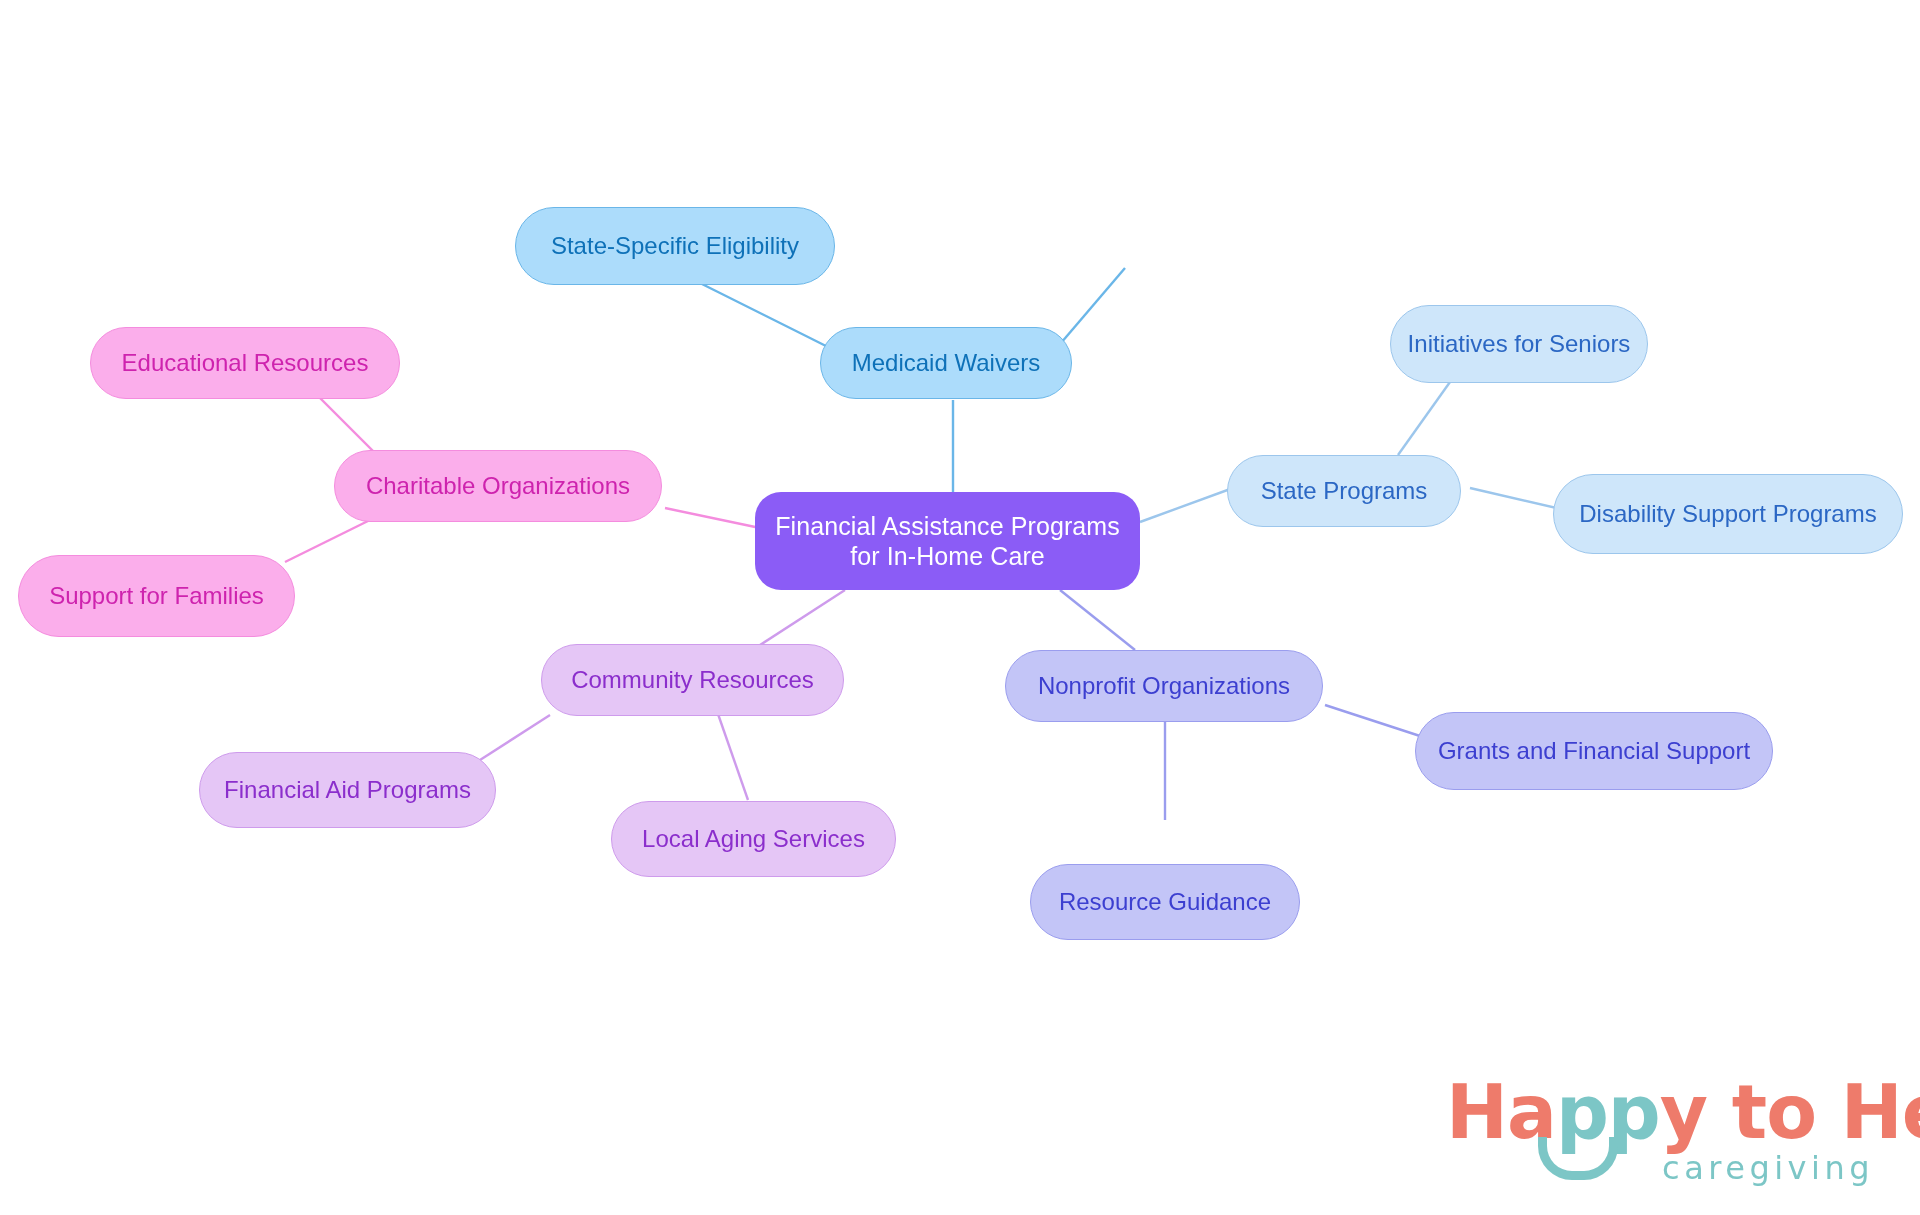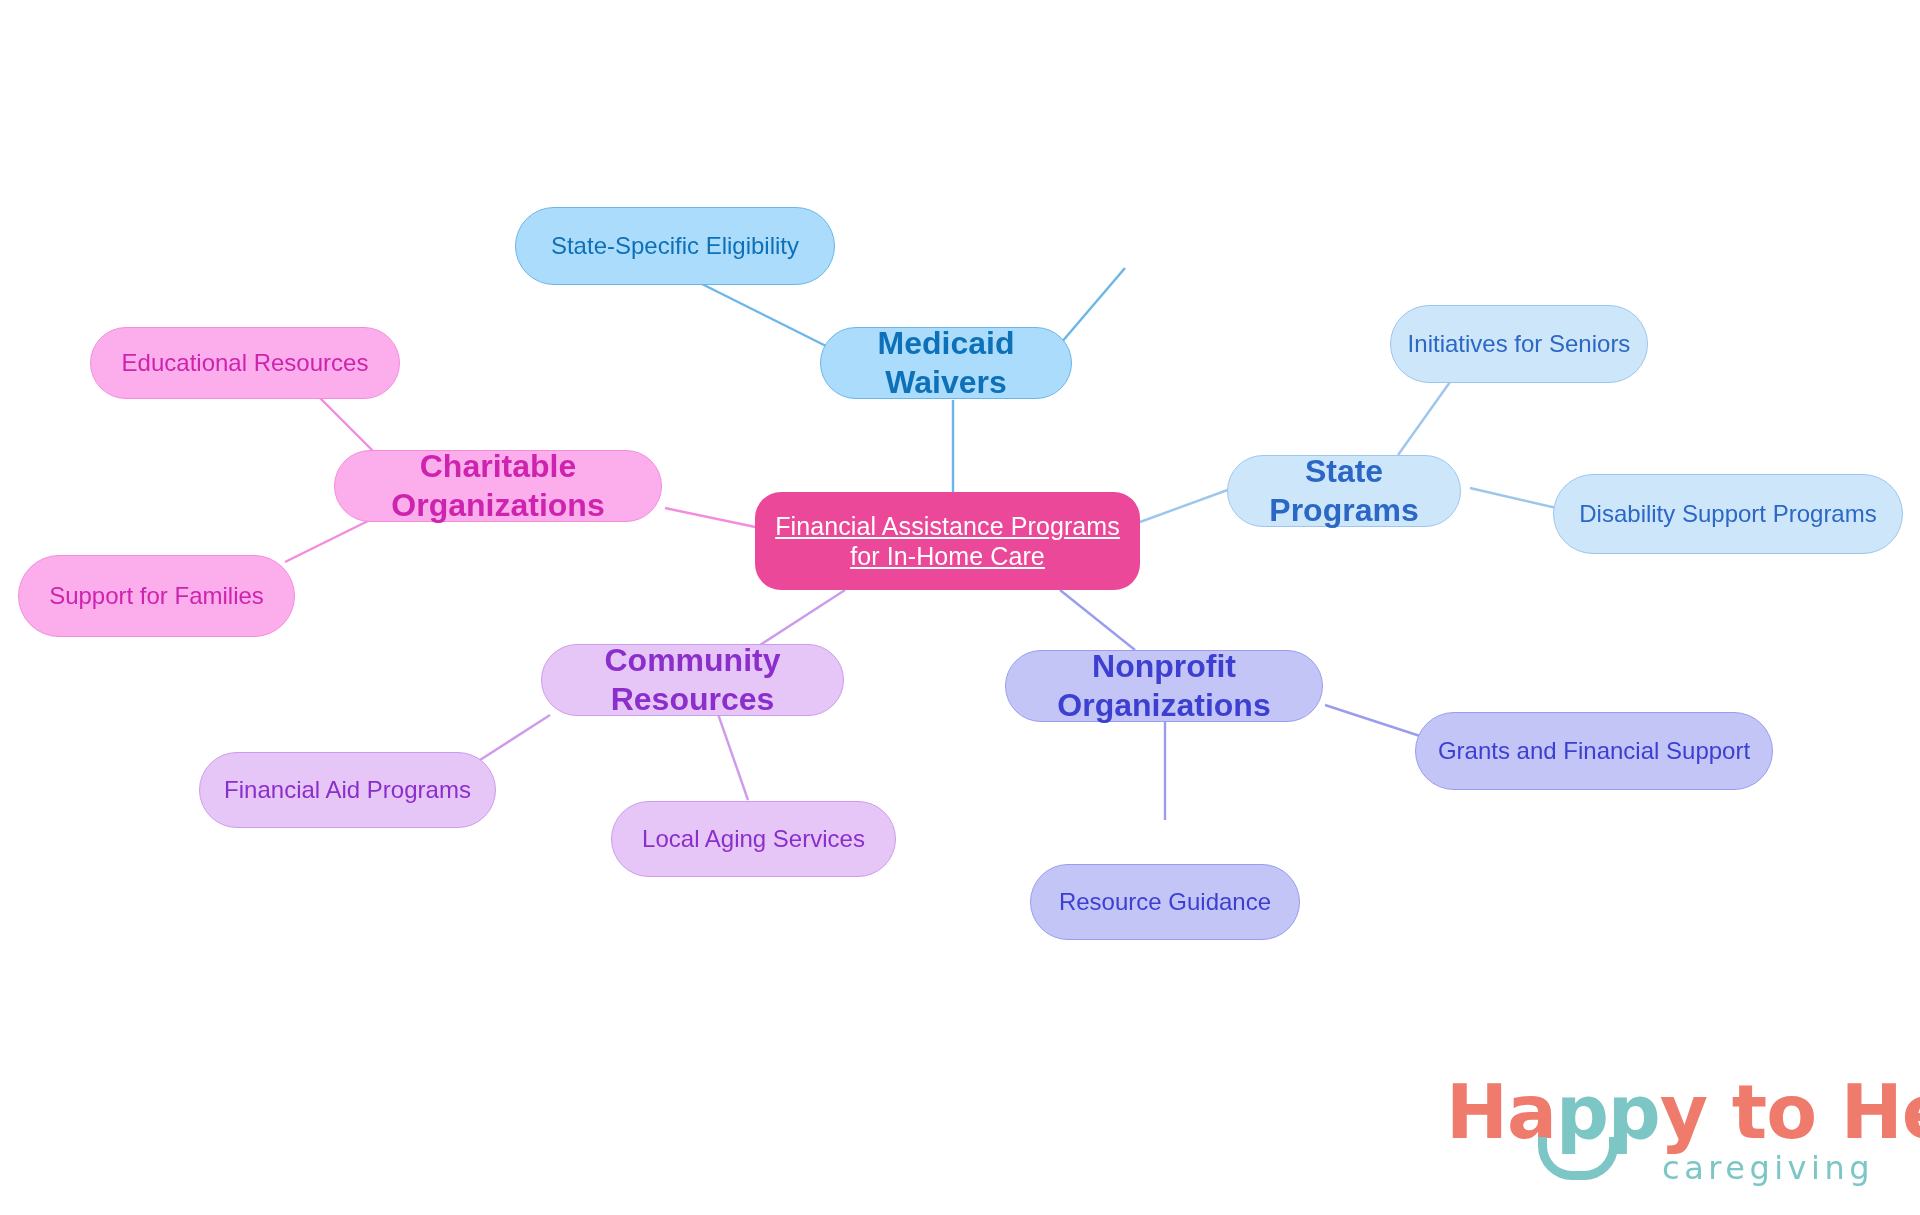--- a/index.html
+++ b/index.html
@@ -36,29 +36,27 @@
     border-radius: 999px;
     border-style: solid;
     border-width: 1.5px;
     line-height: 1.22;
     white-space: pre-line;
     padding: 0 16px;
   }
   .node.root {
     border-radius: 26px;
     border-width: 0;
-    background: #ec4899;
+    background: #8b5cf6;
     color: #ffffff;
     font-size: 25px;
     letter-spacing: 0.1px;
-    text-decoration: underline;
   }
   .node.branch {
-    font-size: 32px;
-    font-weight: bold;
+    font-size: 24px;
   }
   .node.leaf {
     font-size: 24px;
   }
   
   .c-blue-dark  { background: #ACDCFB; border-color: #6AB6E8; color: #0E71B8; }
   .c-blue-light { background: #CEE6FA; border-color: #9CC6EC; color: #2B67C4; }
   .c-pink       { background: #FBAEEB; border-color: #F48CDE; color: #CE23AE; }
   .c-violet     { background: #E5C6F6; border-color: #CE9BEC; color: #8B2ECC; }
   .c-indigo     { background: #C3C5F7; border-color: #9A9DEE; color: #3C3FD0; }

